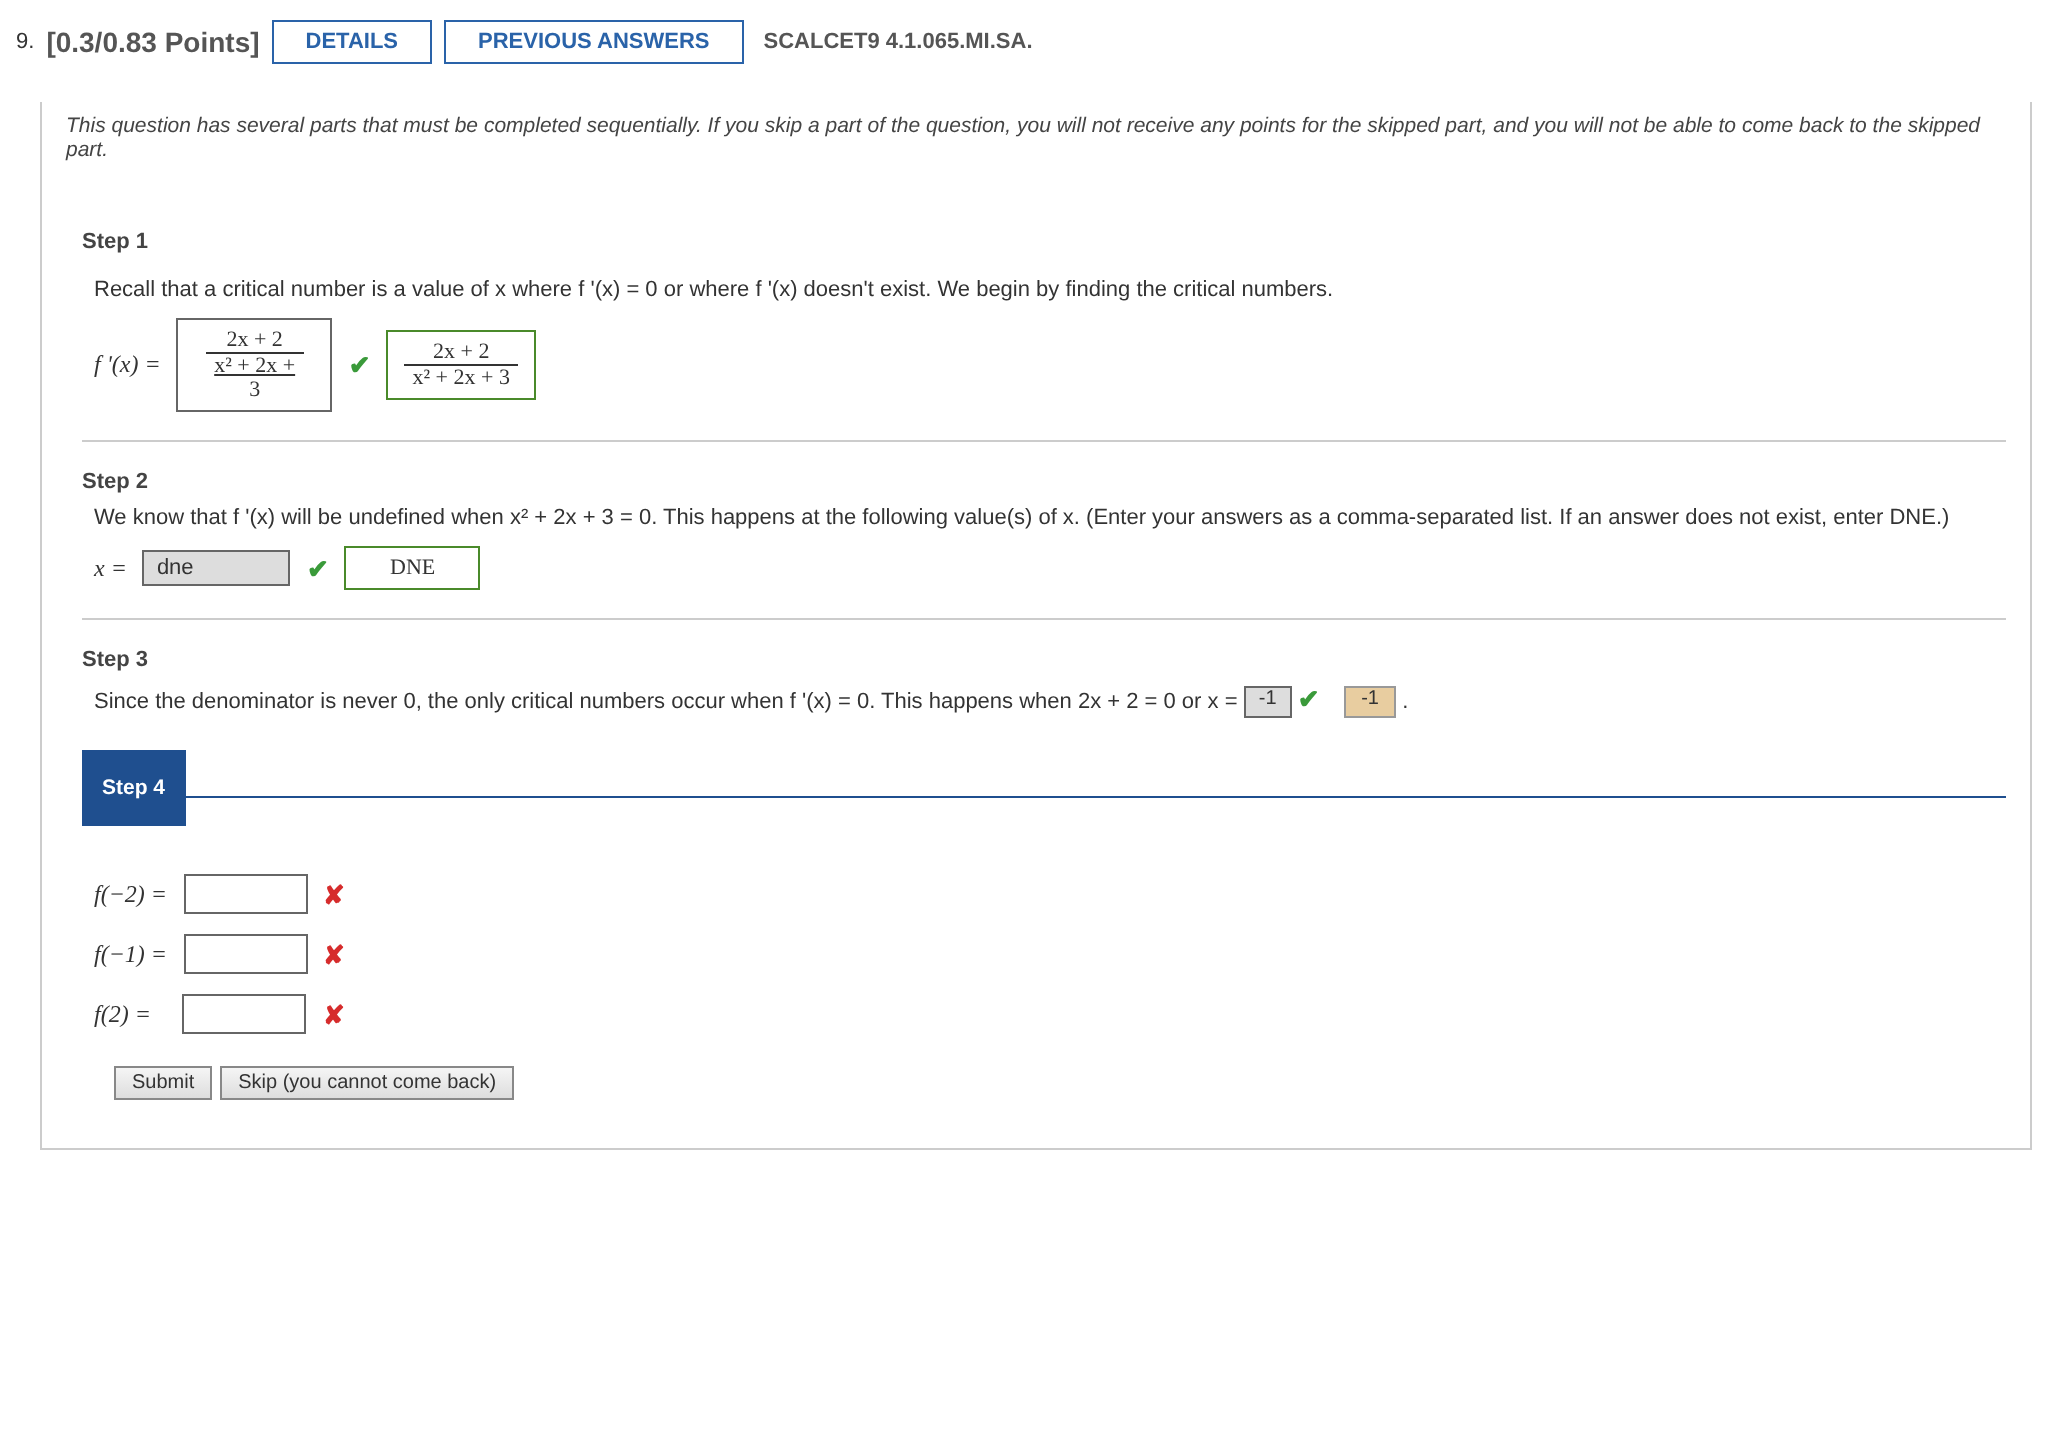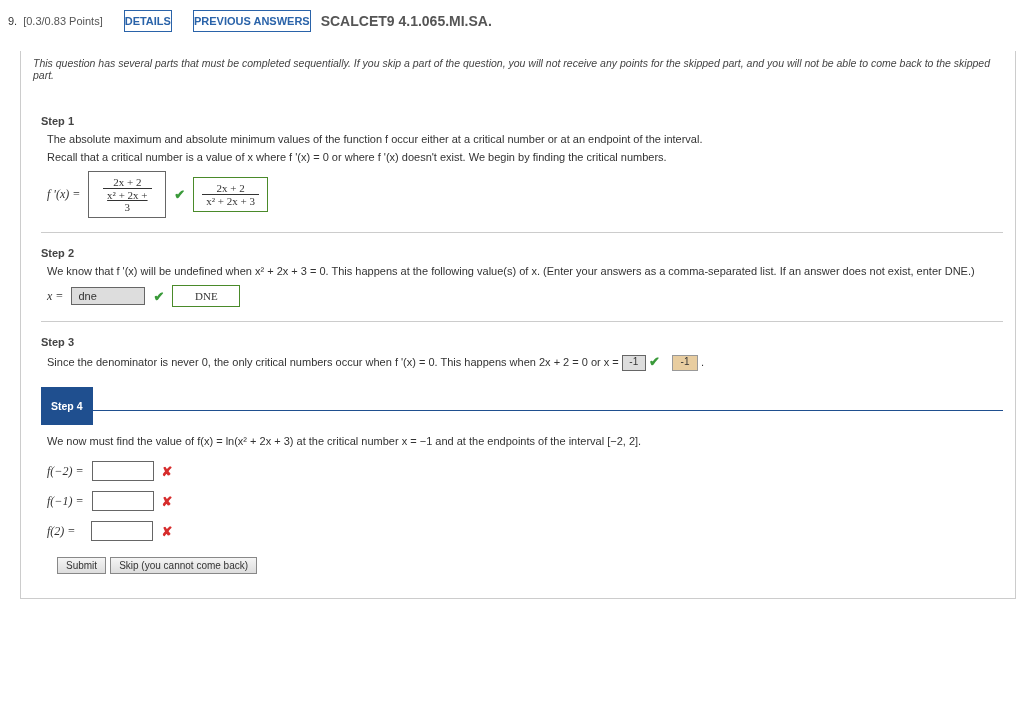--- a/index.html
+++ b/index.html
@@ -13,37 +13,36 @@
 .container {
   padding: 10px 8px;
 }
 .qheader {
   display: flex;
   align-items: center;
   gap: 6px;
   margin-bottom: 10px;
 }
 .qnum {
-  font-weight: normal;
-  font-size: 11px;
+  font-weight: bold;
+  font-size: 14px;
   color: #555;
 }
 .btn {
   border: 1px solid #2a63a9;
   color: #2a63a9;
   background: #fff;
-  padding: 4px 0;
+  padding: 4px 16px;
   font-size: 11px;
   font-weight: bold;
   cursor: pointer;
-  margin-left: 15px;
 }
 .qref {
   font-weight: bold;
-  font-size: 14px;
+  font-size: 11px;
   color: #555;
   margin-left: 4px;
 }
 .inner {
   border-left: 1px solid #ccc;
   border-right: 1px solid #ccc;
   border-bottom: 1px solid #ccc;
   padding: 0 0 10px 0;
   margin-left: 12px;
   margin-right: 0;
@@ -216,21 +215,20 @@
     <span class="qref">SCALCET9 4.1.065.MI.SA.</span>
   </div>
 
   <div class="inner">
     <div class="note">This question has several parts that must be completed sequentially. If you skip a part of the question, you will not receive any points for the skipped part, and you will not be able to come back to the skipped part.</div>
 
 
     <div class="content">
       <div class="step-title">Step 1</div>
       <div class="step-body">
-        <div>The absolute maximum and absolute minimum values of the function f occur either at a critical number or at an endpoint of the interval.</div>
         <div style="margin-top:6px;">Recall that a critical number is a value of x where f '(x) = 0 or where f '(x) doesn't exist. We begin by finding the critical numbers.</div>
         <div class="eqrow">
           <span class="formula">f '(x) = </span>
           <span class="input-box">
             <span class="frac">
               <span class="num">2x + 2</span>
               <span class="den" style="text-decoration:underline;">x² + 2x +</span>
               <span style="display:block;">3</span>
             </span>
           </span>
@@ -267,21 +265,20 @@
           <span class="tiny-correct">-1</span>
           <span> .</span>
         </div>
       </div>
 
       <div class="step4bar">
         <span class="step4label">Step 4</span>
         <span class="step4line"></span>
       </div>
       <div class="step-body" style="padding-top:10px;">
-        <div>We now must find the value of f(x) = ln(x² + 2x + 3) at the critical number x = −1 and at the endpoints of the interval [−2, 2].</div>
 
         <div class="eqrow" style="margin-top:14px;">
           <span class="formula">f(−2) = </span>
           <span class="empty-input"></span>
           <span class="crossmark">✘</span>
         </div>
         <div class="eqrow" style="margin-top:10px;">
           <span class="formula">f(−1) = </span>
           <span class="empty-input"></span>
           <span class="crossmark">✘</span>

